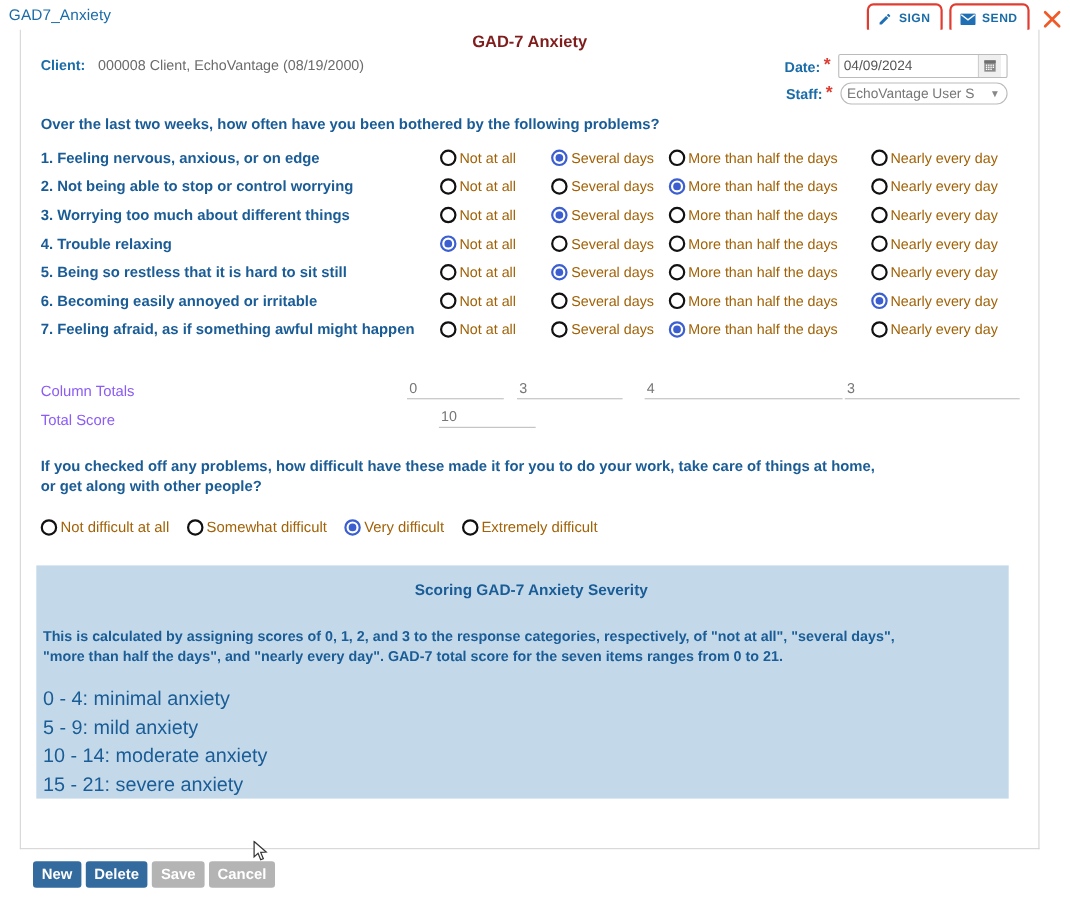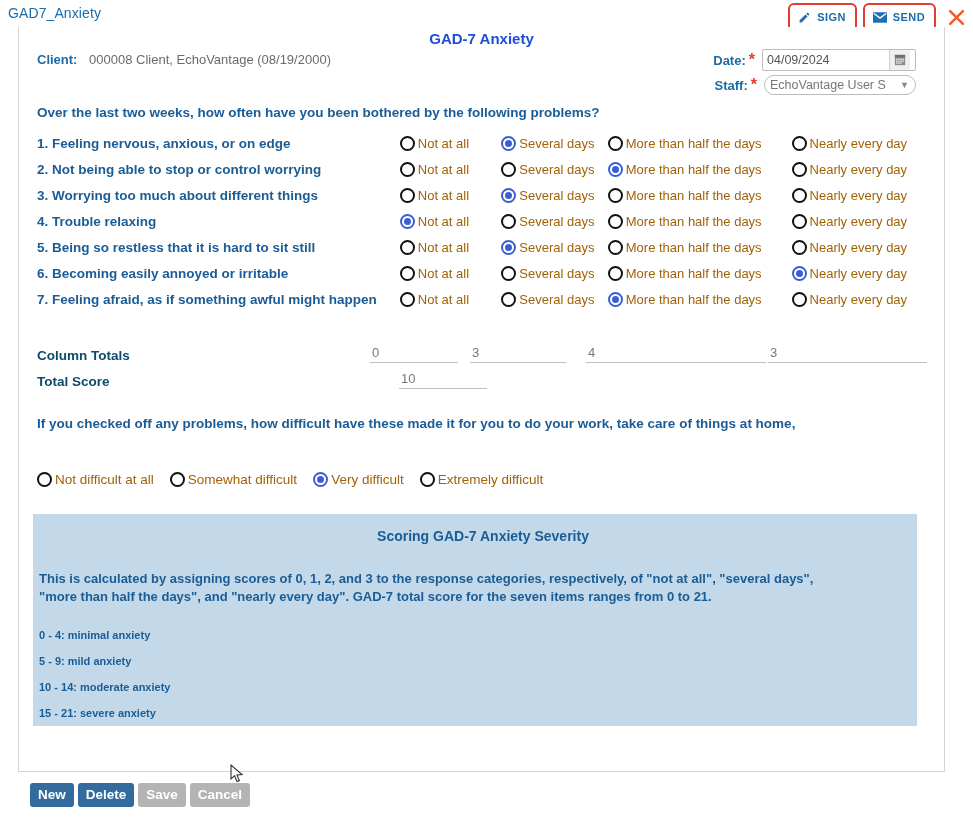--- a/index.html
+++ b/index.html
@@ -35,21 +35,21 @@
   
   .panel {
     position: absolute; left: 18px; top: 27px;
     width: 927px; height: 745px;
     border-left: 1px solid #d5d5d5; border-right: 1px solid #d5d5d5;
     border-bottom: 1px solid #d5d5d5; border-top: none;
     background: #fff; box-sizing: border-box;
   }
   .form-title {
     position: absolute; left: 0; top: 3px; width: 100%;
-    text-align: center; font-size: 15px; font-weight: 700; color: #1d4ed8;
+    text-align: center; font-size: 15px; font-weight: 700; color: #7f1d1d;
   }
 
   .client-row { position: absolute; left: 18px; top: 25px; font-size: 13px; }
   .client-label { color: #1a6ca8; font-weight: 700; }
   .client-value { color: #6b6b6b; margin-left: 8px; }
 
   .meta { position: absolute; right: 28px; top: 22px; }
   .meta-row { display: flex; align-items: center; justify-content: flex-end; margin-bottom: 4px; }
   .meta-label { font-size: 13px; color: #1a6ca8; font-weight: 700; }
   .req { color: #e03c31; margin-left: 3px; margin-right: 7px; font-weight: 700; }
@@ -102,21 +102,21 @@
     background: #fff; flex: 0 0 auto;
   }
   .radio.on { border-color: #3b5fd0; }
   .radio.on::after {
     content: ""; width: 7px; height: 7px; border-radius: 50%; background: #3b5fd0;
   }
 
   
   .totals { position: absolute; left: 18px; top: 310px; width: 890px; }
   .trow { display: flex; align-items: flex-end; height: 26px; }
-  .tlabel { width: 362px; font-size: 13.5px; color: #0c4a6e; font-weight: 700; }
+  .tlabel { width: 362px; font-size: 13.5px; color: #8b5cf6; font-weight: 400; }
   .tinput {
     border: none; border-bottom: 1px solid #bfbfbf; outline: none;
     background: transparent; font-family: "Liberation Sans", sans-serif;
     font-size: 13px; color: #777; height: 19px; padding: 0 2px;
   }
   .w1 { width: 84px; } .w2 { width: 92px; margin-left: 12px; }
   .w3 { width: 180px; margin-left: 20px; } .w4 { width: 155px; margin-left: 2px; }
 
   
   .diff-q {
@@ -135,21 +135,21 @@
   .sc-title {
     text-align: center; font-size: 14px; font-weight: 700; color: #1a5c96;
     padding-top: 14px;
     margin-left: 16px;
   }
   .sc-body {
     margin: 26px 6px 0 6px; font-size: 13px; color: #1a5c96; font-weight: 700;
     line-height: 18px;
   }
   .sc-list { margin: 16px 6px 0 6px; }
-  .sc-item { font-size: 11px; color: #1a5c96; font-weight: 700; line-height: 26px; }
+  .sc-item { font-size: 18px; color: #1a5c96; font-weight: 400; line-height: 26px; }
 
   
   .footer { position: absolute; left: 30px; top: 783px; display: flex; gap: 4px; }
   .fbtn {
     font-size: 13.5px; font-weight: 700; color: #fff; border: none; border-radius: 3px;
     padding: 4px 8px 5px 8px; cursor: pointer; font-family: "Liberation Sans", sans-serif;
   }
   .fbtn.primary { background: #336b9e; }
   .fbtn.muted { background: #b4b4b4; cursor: default; }
 
@@ -385,20 +385,21 @@
         <input class="tinput w4" value="3" style="">
       </div>
       <div class="trow">
         <span class="tlabel">Total Score</span>
         <input class="tinput w1" value="10" style="">
       </div>
     </div>
 
     <div class="diff-q">
       <div>If you checked off any problems, how difficult have these made it for you to do your work, take care of things at home,</div>
+      <div>or get along with other people?</div>
     </div>
 
     <div class="diff-opts">
         <span class="opt">
           <span class="radio"></span>
           <span class="lbl">Not difficult at all</span>
         </span>
         <span class="opt">
           <span class="radio"></span>
           <span class="lbl">Somewhat difficult</span>

